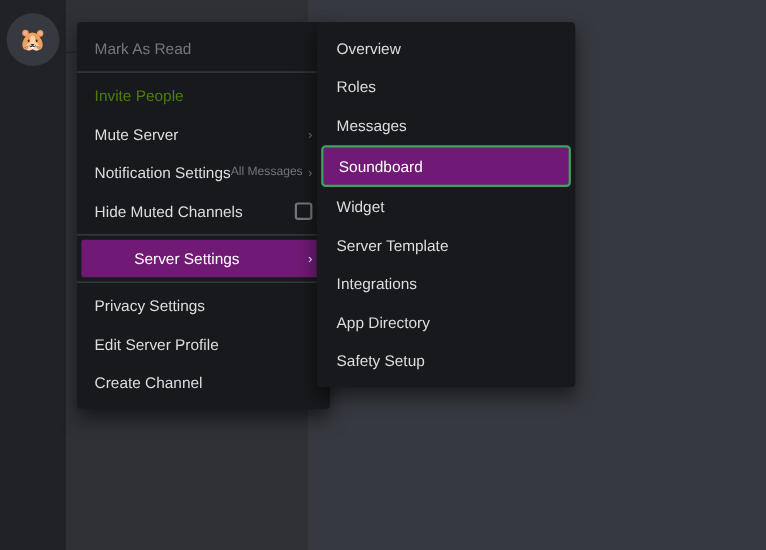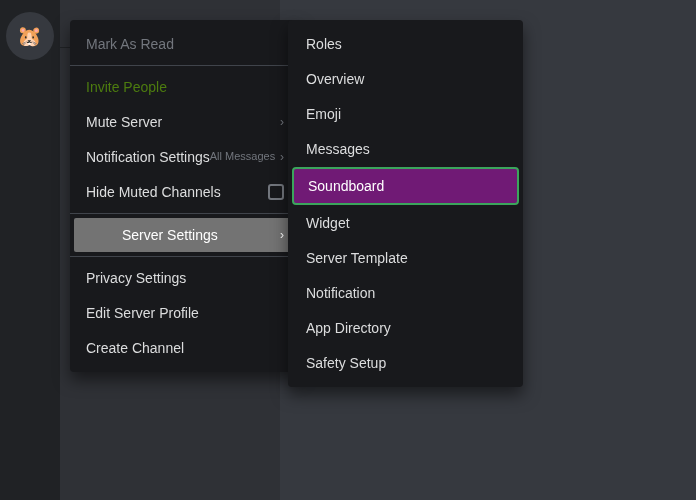--- a/index.html
+++ b/index.html
@@ -89,21 +89,21 @@
       border-radius: 2px;
       margin: 1px 4px;
     }
 
     .menu-item.highlighted {
       color: #4d7c0f;
       font-weight: 500;
     }
 
     .menu-item.active {
-      background: #737373;
+      background: #701a75;
       color: #fff;
       padding-left: 48px;
     }
 
     .menu-item.mark-read {
       color: #72767d;
     }
 
     .menu-divider {
       height: 1px;
@@ -224,42 +224,39 @@
     <div class="menu-item">
       <span>Edit Server Profile</span>
     </div>
     <div class="menu-item">
       <span>Create Channel</span>
     </div>
   </div>
 
 <div class="context-menu-right" id="right-menu">
     <div class="right-menu-item">
+      <span>Overview</span>
+    </div>
+    <div class="right-menu-item">
       <span>Roles</span>
-    </div>
-    <div class="right-menu-item">
-      <span>Overview</span>
-    </div>
-    <div class="right-menu-item">
-      <span>Emoji</span>
     </div>
     <div class="right-menu-item">
       <span>Messages</span>
     </div>
     <div class="right-menu-item soundboard-item">
       <span>Soundboard</span>
     </div>
     <div class="right-menu-item">
       <span>Widget</span>
     </div>
     <div class="right-menu-item">
       <span>Server Template</span>
     </div>
     <div class="right-menu-item">
-      <span>Notification</span>
+      <span>Integrations</span>
     </div>
     <div class="right-menu-item">
       <span>App Directory</span>
     </div>
     <div class="right-menu-item">
       <span>Safety Setup</span>
     </div>
   </div>
 
 </body></html>

